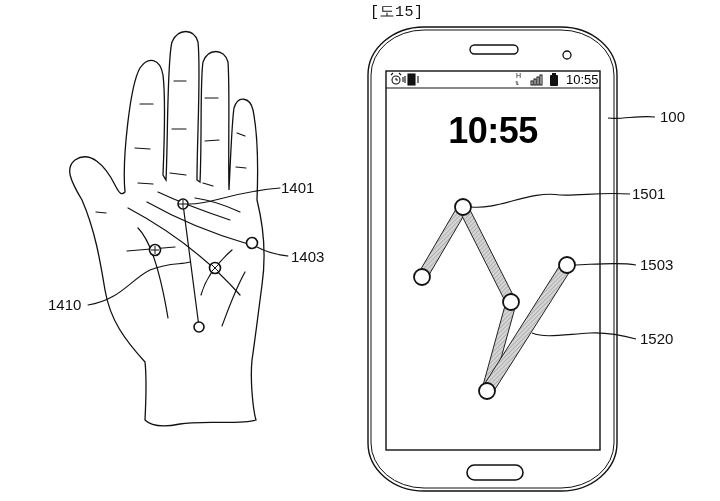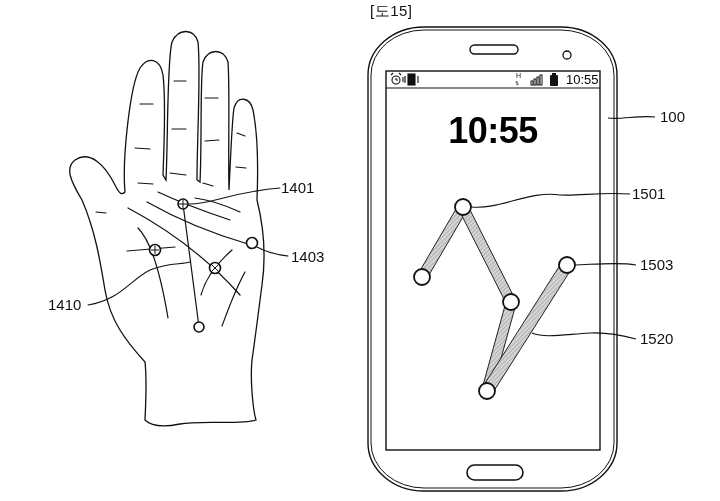--- a/index.html
+++ b/index.html
@@ -1,17 +1,17 @@
 <!DOCTYPE html>
 <html><head>
   <meta charset="utf-8">
   <style>
     html, body { margin: 0; padding: 0; background: #ffffff; }
     body { width: 720px; height: 501px; position: relative; overflow: hidden; font-family: "Liberation Sans", sans-serif; }
-    .fig-label { position: absolute; left: 370px; top: 2px; font-family: Liberation Sans, sans-serif; font-size: 15px; color: #111; letter-spacing: 0.5px; }
+    .fig-label { position: absolute; left: 370px; top: 2px; font-family: Liberation Mono, monospace; font-size: 15px; color: #111; letter-spacing: 0.5px; }
     svg.canvas { position: absolute; left: 0; top: 0; }
     .ref { font-family: "Liberation Sans", sans-serif; font-size: 15px; fill: #111; }
     .clock { position: absolute; left: 386px; top: 110px; width: 214px; text-align: center; font-family: "Liberation Sans", sans-serif; font-weight: bold; font-size: 36px; color: #000; letter-spacing: -0.5px; }
     .status-time { position: absolute; left: 566px; top: 72px; font-family: "Liberation Sans", sans-serif; font-size: 13px; color: #000; }
   </style>
 </head>
 <body>
 
 <div class="fig-label">[도15]</div>
 

